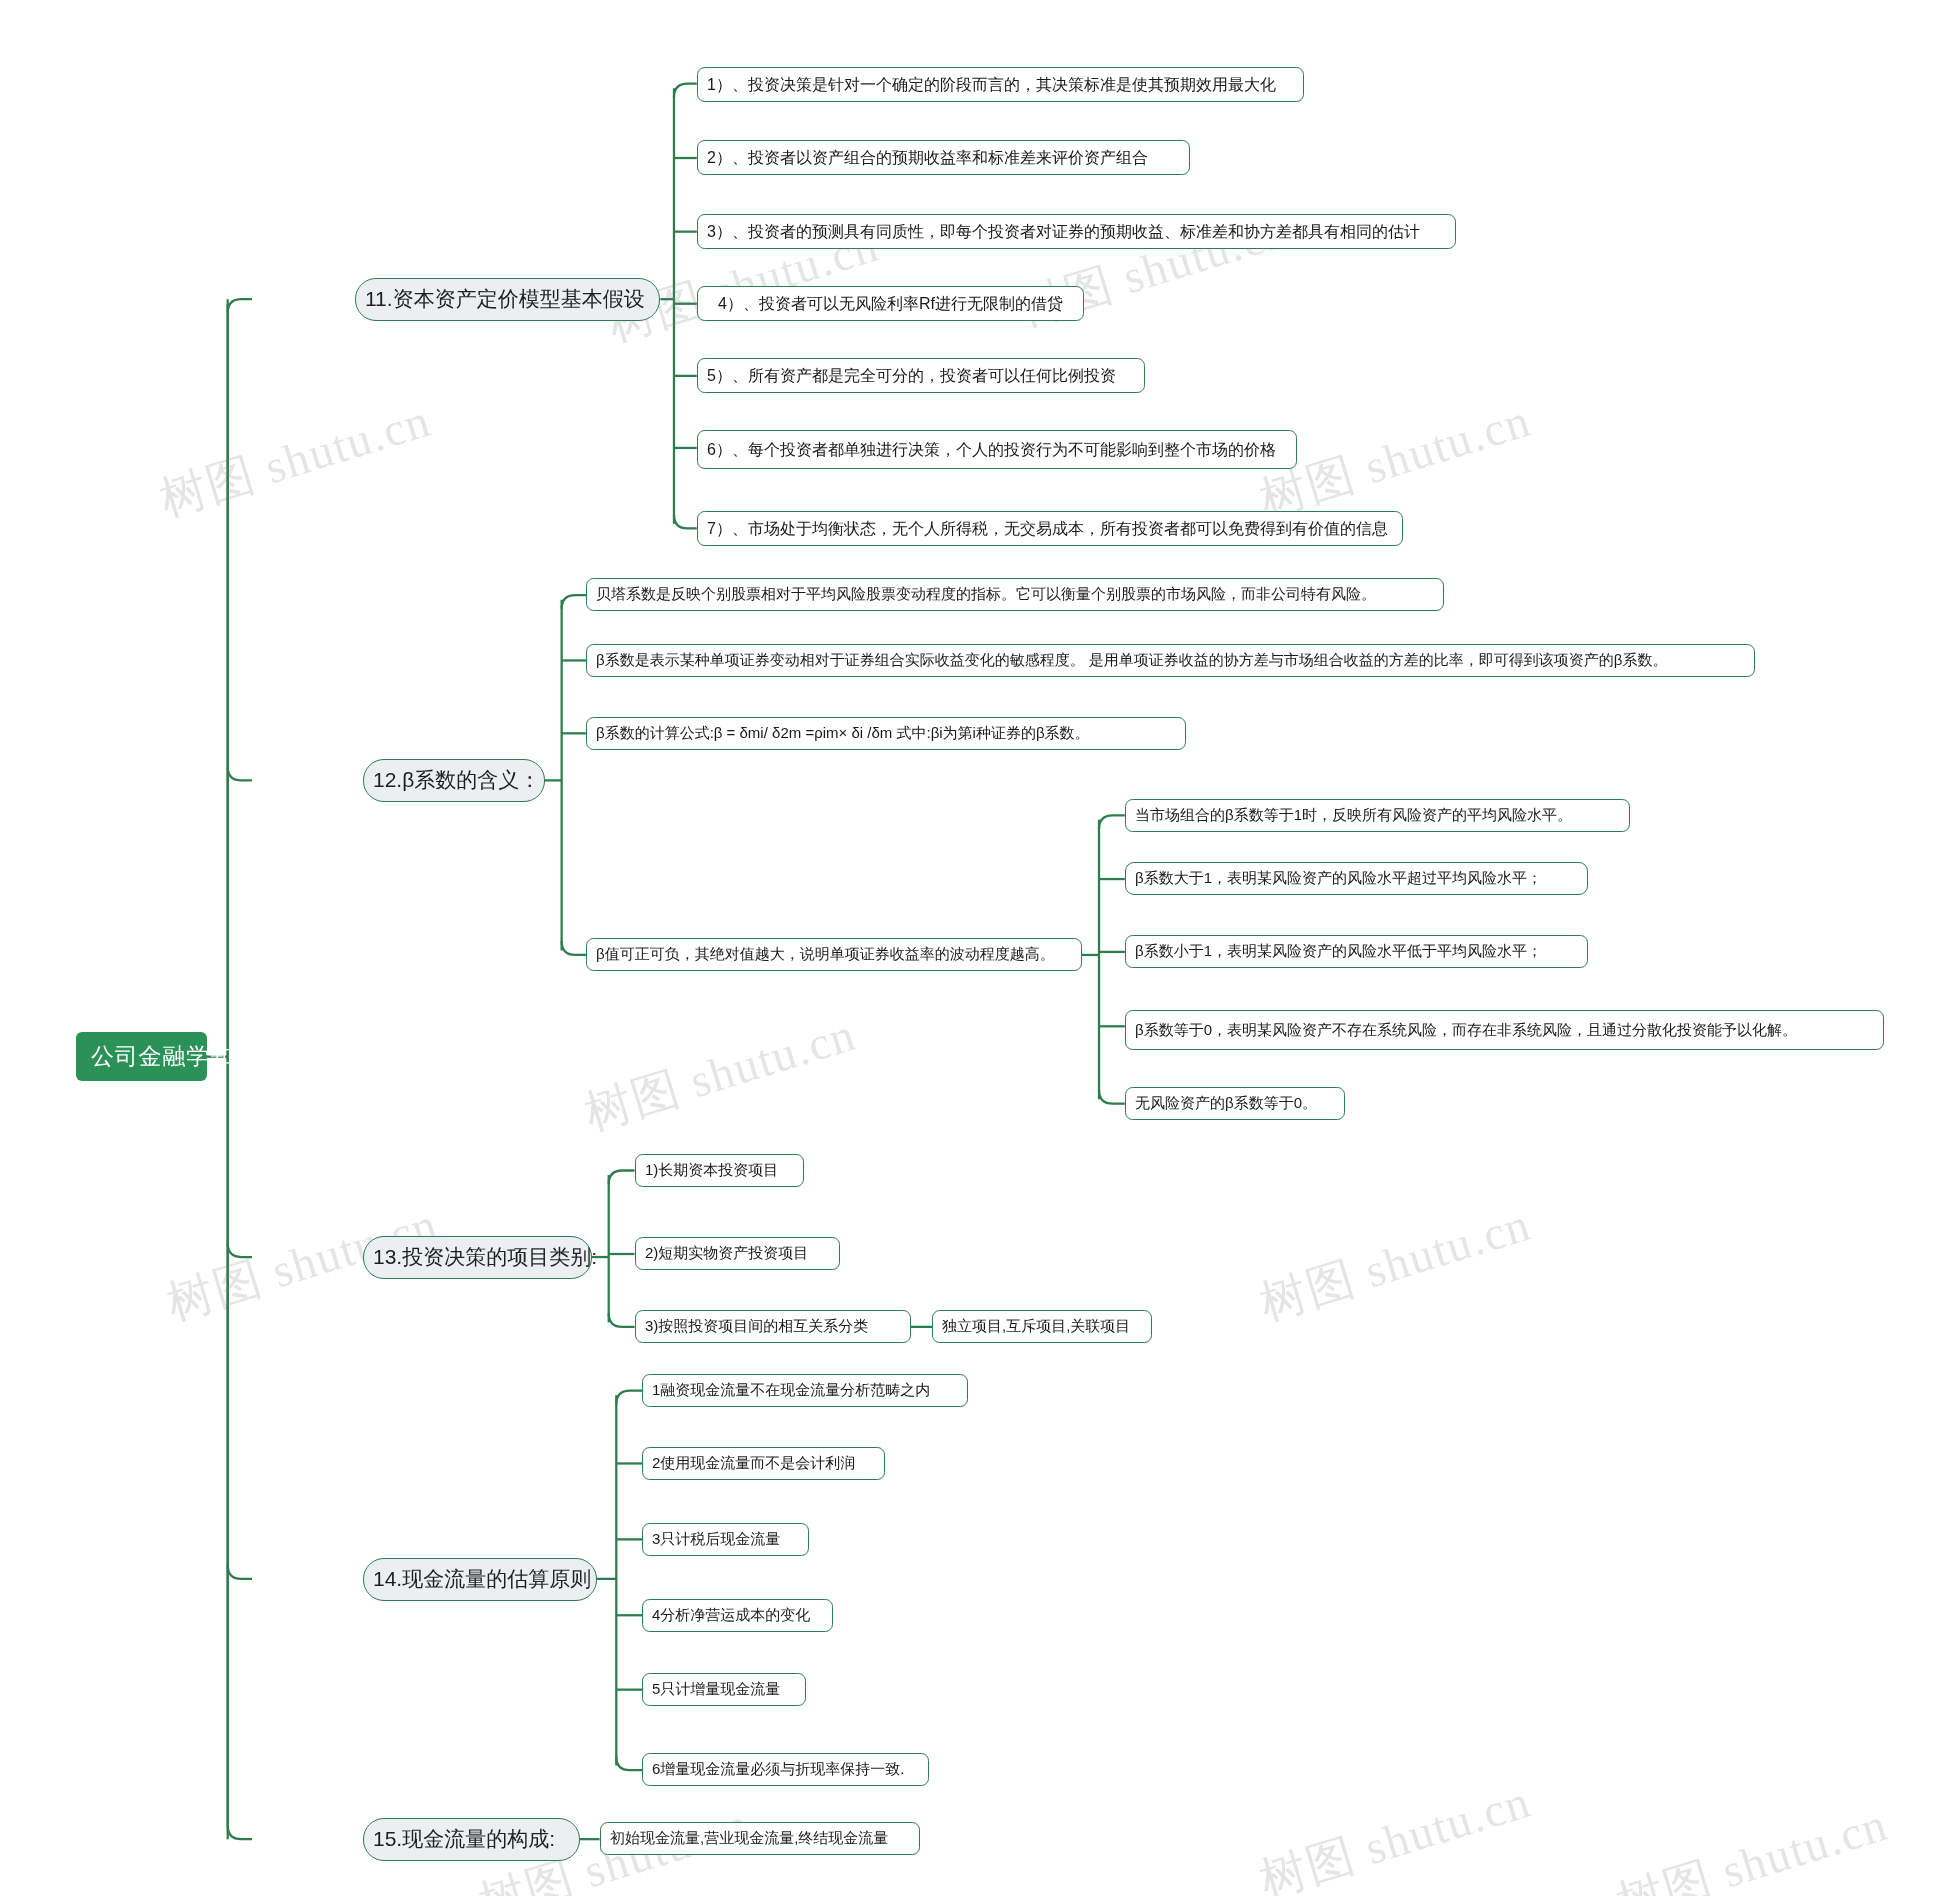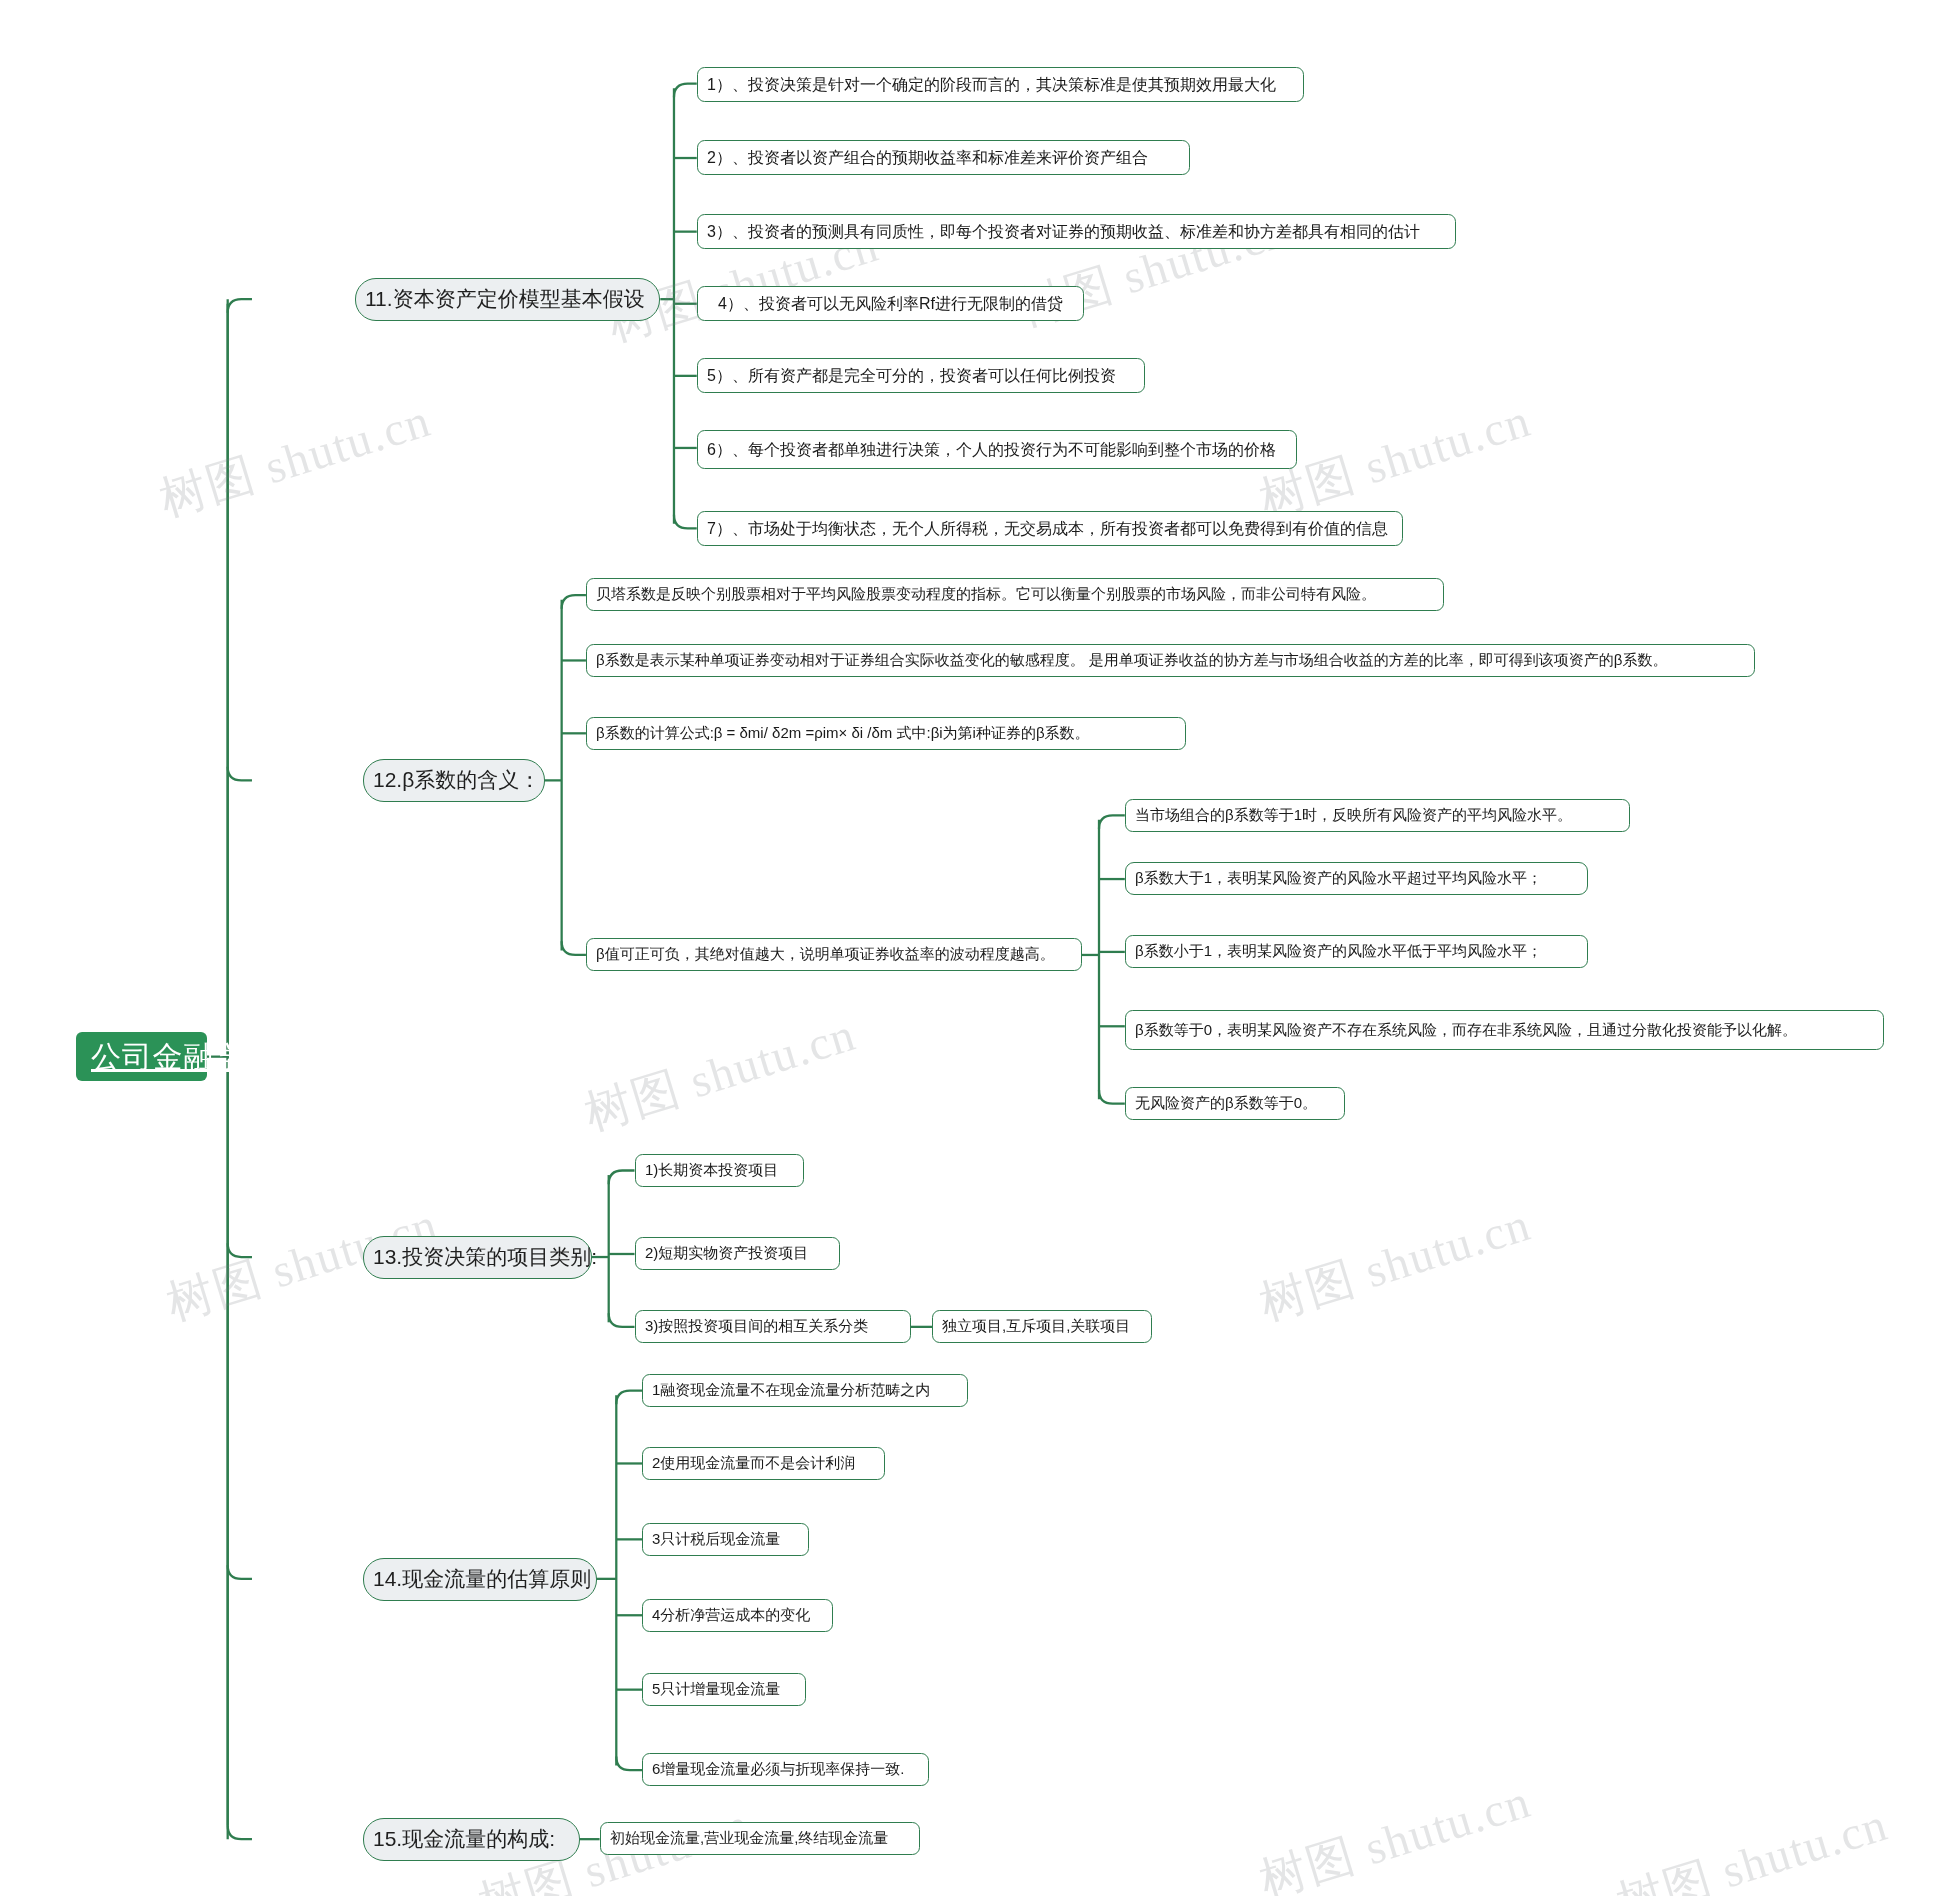--- a/index.html
+++ b/index.html
@@ -61,24 +61,23 @@
     line-height: 1.25;
     padding: 0 9px;
     white-space: nowrap;
   }
 
   .node.root {
     background: #2b9257;
     border: none;
     border-radius: 6px;
     color: #ffffff;
-    font-size: 30px;
+    font-size: 23px;
     letter-spacing: 0.8px;
     padding: 0 15px;
-    text-decoration: underline;
   }
 
   .node.branch {
     background: #eceff1;
     border: 1.2px solid #2f7d4f;
     border-radius: 21px;
     font-size: 21px;
     color: #1f1f1f;
   }
 

